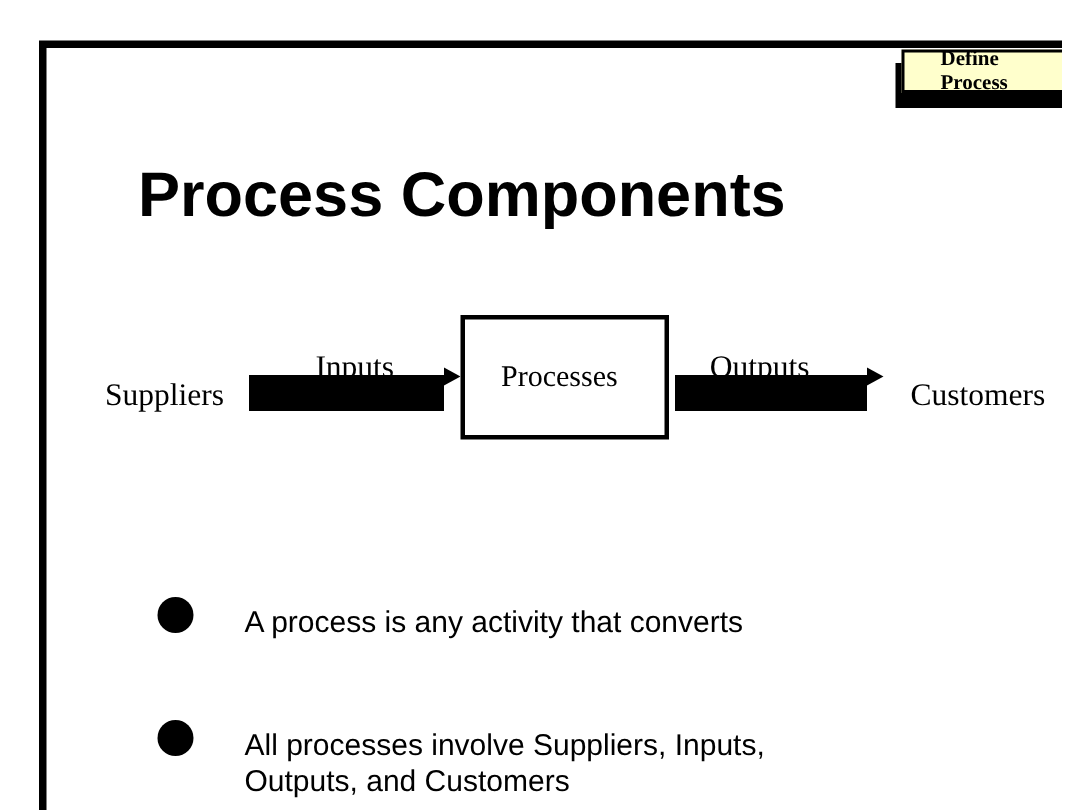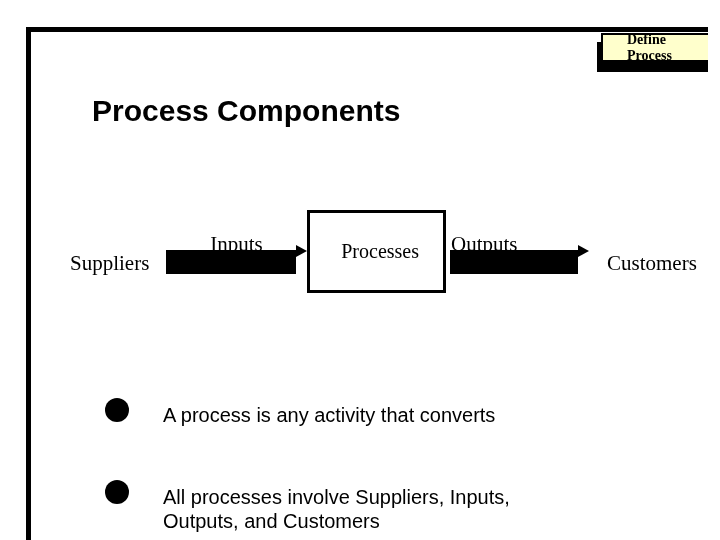--- a/index.html
+++ b/index.html
@@ -17,37 +17,37 @@
     position:absolute; left:573px; top:18px; width:127px; height:30px;
     background:#000; z-index:2;
   }
   .banner {
     position:absolute; left:577px; top:9px; width:127px; height:29px;
     background:#FFFFCC; border:2px solid #000; z-index:3;
     display:flex; align-items:center; justify-content:center;
     font-family:"Liberation Serif", serif; font-weight:bold; font-size:14px;
   }
   .page-title {
-    position:absolute; left:56px; top:58px; z-index:2;
-    font-size:30px; letter-spacing:0px; white-space:nowrap;
+    position:absolute; left:56px; top:70px; z-index:2;
+    font-size:42px; letter-spacing:0px; white-space:nowrap;
   }
   
   .diagram { position:absolute; left:0; top:0; width:720px; height:540px; z-index:2; }
   .flow-label {
     position:absolute; font-family:"Liberation Serif", serif; font-size:21px;
     white-space:nowrap;
   }
   .suppliers-label { left:34px; top:215px; }
   .customers-label { left:571px; top:215px; }
   .inputs-label  { left:142px; top:196px; width:141px; text-align:center; }
-  .outputs-label { left:415px; top:196px; width:135px; }
+  .outputs-label { left:415px; top:196px; width:135px; text-align:center; }
   .process-box {
     position:absolute; left:283px; top:186px; width:139px; height:83px;
     border:3px solid #000; background:#fff;
-    display:flex; align-items:center; justify-content:flex-end;
+    display:flex; align-items:center; justify-content:flex-start;
     font-family:"Liberation Serif", serif; font-size:20px;
   }
   .arrow { position:absolute; height:3px; background:#000; }
   .arrow::after {
     content:""; position:absolute; right:-11px; top:-5px; width:0; height:0;
     border-left:11px solid #000;
     border-top:6.5px solid transparent; border-bottom:6.5px solid transparent;
   }
   .arrow-input  { left:142px; top:226px; width:130px; }
   .arrow-output { left:426px; top:226px; width:128px; }

